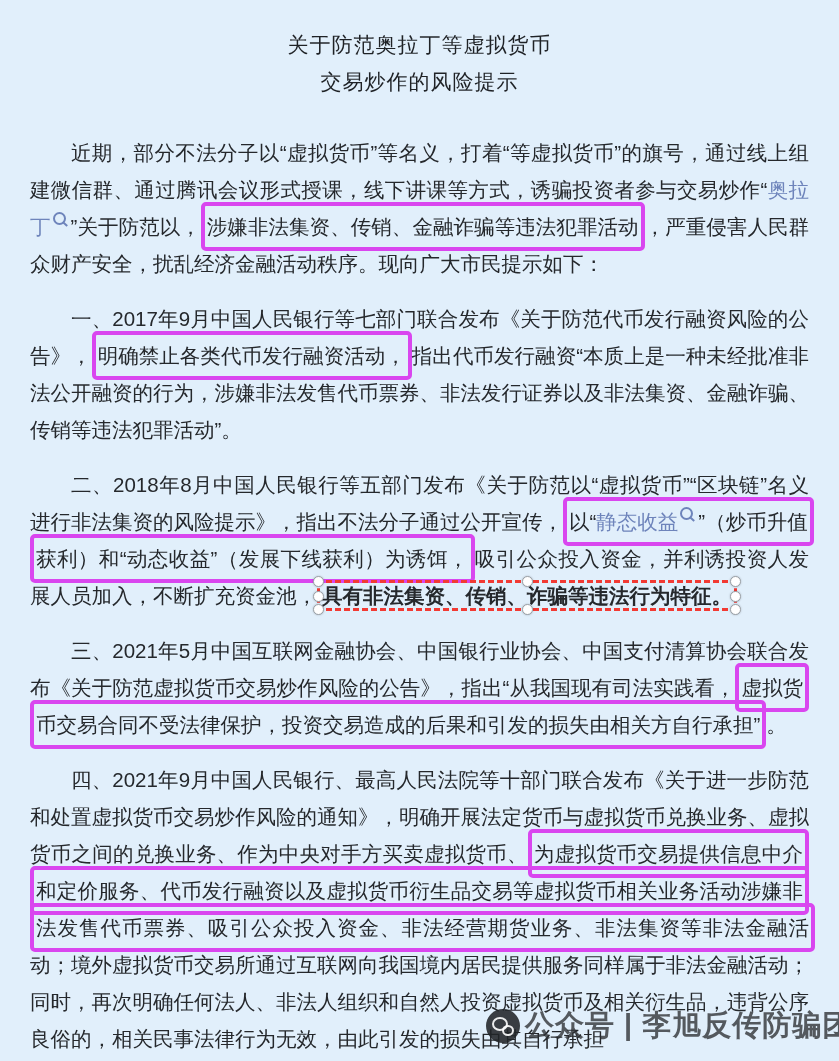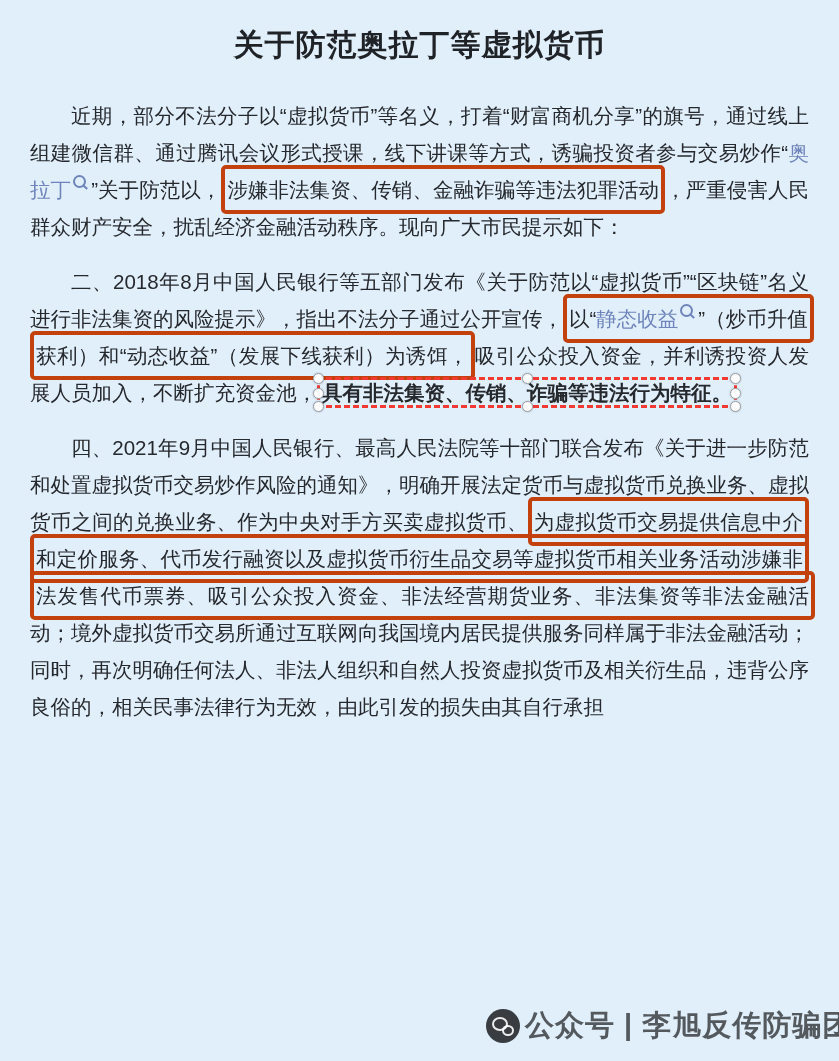--- a/index.html
+++ b/index.html
@@ -6,31 +6,31 @@
   body {
     width: 839px; height: 1061px;
     overflow: hidden;
     position: relative;
     background: #e1effb;
     font-family: "Liberation Sans", sans-serif;
     color: #25282c;
   }
   .page { padding: 26px 30px 0 30px; box-sizing: border-box; }
   .title {
-    font-size: 30px; font-weight: bold; text-align: center;
+    font-size: 21px; font-weight: normal; text-align: center;
     line-height: 37px; margin: 0 0 34px 0; color: #1f2226;
     letter-spacing: 1px;
   }
   .para {
     font-size: 20.5px; line-height: 37px; text-align: justify;
     text-indent: 2em; margin: 0 0 18px 0;
   }
   .seg { }
   .hl {
-    border: 4px solid #c2410c; border-radius: 5px;
+    border: 4px solid #d946ef; border-radius: 5px;
     padding: 9px 2px;
     -webkit-box-decoration-break: clone; box-decoration-break: clone;
   }
   .hl-selected {
     border: 3px dashed #f23a33; border-radius: 2px;
     padding: 1px 2px; position: relative; white-space: nowrap; font-weight: bold;
   }
   .handle {
     position: absolute; width: 11px; height: 11px; box-sizing: border-box;
     background: #fff; border: 1px solid #9aa0a6; border-radius: 50%;
@@ -78,24 +78,27 @@
     font-size: 29px; font-weight: 600; margin-left: 5px;
     color: rgba(44,46,50,.78); letter-spacing: 1px;
   }
 </style>
 </head>
 <body>
 
 <div class="page">
   <h1 class="title">
     <div>关于防范奥拉丁等虚拟货币</div>
+    <div>交易炒作的风险提示</div>
   </h1>
   <div id="paragraphs">
-      <div class="para"><span class="seg">近期，部分不法分子以“虚拟货币”等名义，打着“财富商机分享”的旗号，通过线上组建微信群、通过腾讯会议形式授课，线下讲课等方式，诱骗投资者参与交易炒作“</span><span class="link">奥拉丁</span><span class="search-icon"></span><span class="seg">”关于防范以，</span><span class="hl">涉嫌非法集资、传销、金融诈骗等违法犯罪活动</span><span class="seg">，严重侵害人民群众财产安全，扰乱经济金融活动秩序。现向广大市民提示如下：</span></div>
+      <div class="para"><span class="seg">近期，部分不法分子以“虚拟货币”等名义，打着“等虚拟货币”的旗号，通过线上组建微信群、通过腾讯会议形式授课，线下讲课等方式，诱骗投资者参与交易炒作“</span><span class="link">奥拉丁</span><span class="search-icon"></span><span class="seg">”关于防范以，</span><span class="hl">涉嫌非法集资、传销、金融诈骗等违法犯罪活动</span><span class="seg">，严重侵害人民群众财产安全，扰乱经济金融活动秩序。现向广大市民提示如下：</span></div>
+      <div class="para"><span class="seg">一、2017年9月中国人民银行等七部门联合发布《关于防范代币发行融资风险的公告》，</span><span class="hl">明确禁止各类代币发行融资活动，</span><span class="seg">指出代币发行融资“本质上是一种未经批准非法公开融资的行为，涉嫌非法发售代币票券、非法发行证券以及非法集资、金融诈骗、传销等违法犯罪活动”。</span></div>
       <div class="para"><span class="seg">二、2018年8月中国人民银行等五部门发布《关于防范以“虚拟货币”“区块链”名义进行非法集资的风险提示》，指出不法分子通过公开宣传，</span><span class="hl"><span class="seg">以“</span><span class="link">静态收益</span><span class="search-icon"></span><span class="seg">”（炒币升值获利）和“动态收益”（发展下线获利）为诱饵，</span></span><span class="seg">吸引公众投入资金，并利诱投资人发展人员加入，不断扩充资金池，</span><span class="hl-selected">具有非法集资、传销、诈骗等违法行为特征。<span class="handle h-tl"></span><span class="handle h-tc"></span><span class="handle h-tr"></span><span class="handle h-ml"></span><span class="handle h-mr"></span><span class="handle h-bl"></span><span class="handle h-bc"></span><span class="handle h-br"></span></span></div>
+      <div class="para"><span class="seg">三、2021年5月中国互联网金融协会、中国银行业协会、中国支付清算协会联合发布《关于防范虚拟货币交易炒作风险的公告》，指出“从我国现有司法实践看，</span><span class="hl">虚拟货币交易合同不受法律保护，投资交易造成的后果和引发的损失由相关方自行承担”</span><span class="seg">。</span></div>
       <div class="para"><span class="seg">四、2021年9月中国人民银行、最高人民法院等十部门联合发布《关于进一步防范和处置虚拟货币交易炒作风险的通知》，明确开展法定货币与虚拟货币兑换业务、虚拟货币之间的兑换业务、作为中央对手方买卖虚拟货币、</span><span class="hl">为虚拟货币交易提供信息中介和定价服务、代币发行融资以及虚拟货币衍生品交易等虚拟货币相关业务活动涉嫌非法发售代币票券、吸引公众投入资金、非法经营期货业务、非法集资等非法金融活</span><span class="seg">动；境外虚拟货币交易所通过互联网向我国境内居民提供服务同样属于非法金融活动；同时，再次明确任何法人、非法人组织和自然人投资虚拟货币及相关衍生品，违背公序良俗的，相关民事法律行为无效，由此引发的损失由其自行承担</span></div>
     </div>
 </div>
 
 <div class="watermark">
   <span class="wm-logo"></span>
   <span class="wm-text">公众号 | 李旭反传防骗团队</span>
 </div>
 
 </body></html>

